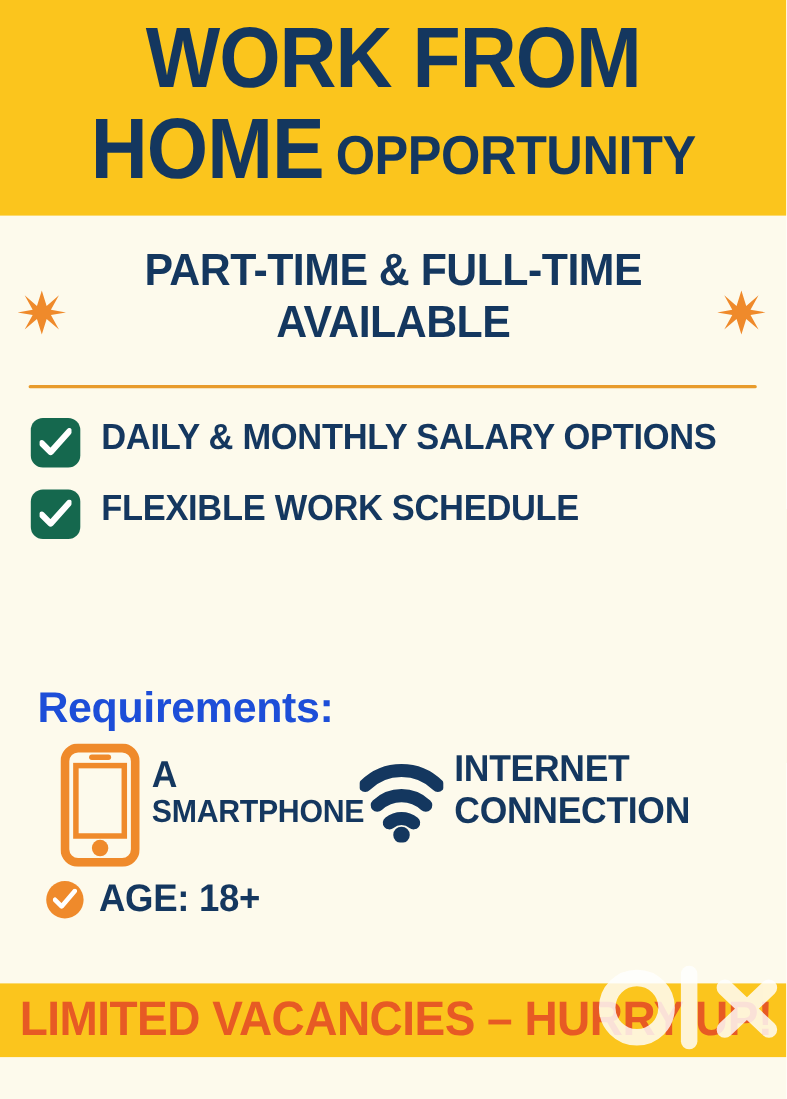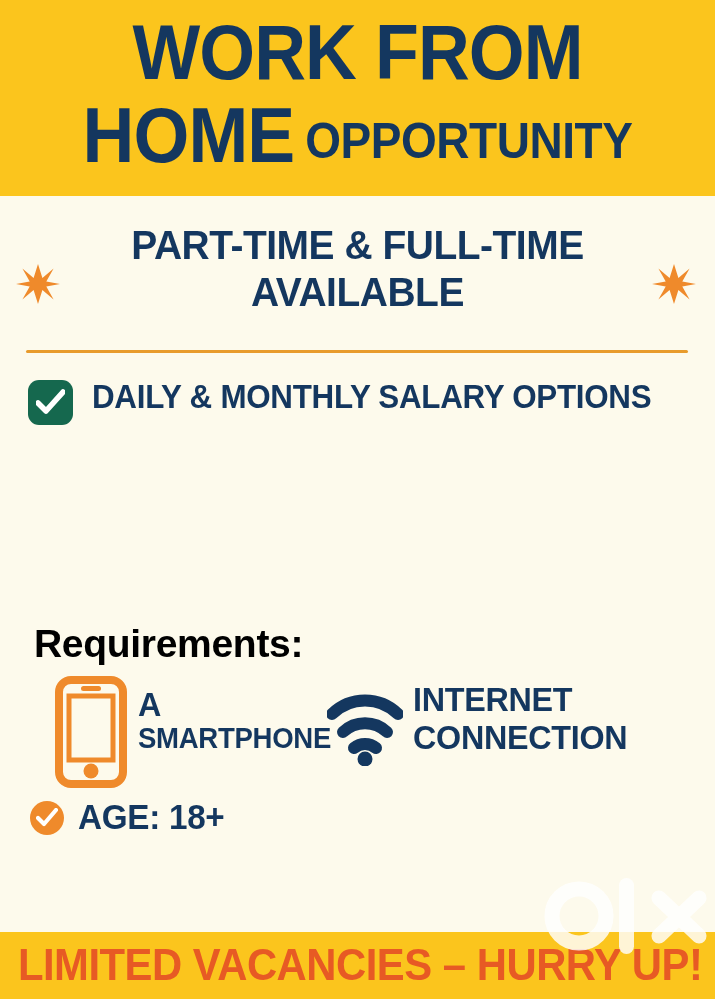--- a/index.html
+++ b/index.html
@@ -134,21 +134,21 @@
     transform: scaleX(0.95);
     transform-origin: left top;
     white-space: pre-line;
   }
 
   
   .req-title {
     position: absolute;
     left: 34px;
     top: 623px;
-    color: #000000;
+    color: #1d4ed8;
     font-family: "Liberation Sans Narrow", "Liberation Sans", sans-serif;
     font-weight: bold;
     font-size: 39px;
     line-height: 42px;
     letter-spacing: -0.3px;
   }
 
   .req-items {
     position: absolute;
     left: 55px;
@@ -190,21 +190,21 @@
     line-height: 38px;
     letter-spacing: -0.3px;
     transform: scaleX(0.95);
     transform-origin: left top;
   }
   .internet-text span { display: block; }
 
   
   .ocheck-list {
     position: absolute;
-    left: 30px;
+    left: 42px;
     top: 797px;
     width: 660px;
   }
   .ocheck-row {
     display: flex;
     align-items: flex-start;
     margin-bottom: 11px;
   }
   .ocheck-circle {
     flex: 0 0 auto;
@@ -225,21 +225,21 @@
     transform: scaleX(0.95);
     transform-origin: left top;
   }
   .ocheck-text .main { font-size: 35px; line-height: 40px; display: block; }
   .ocheck-text .sub  { font-size: 27px; line-height: 31px; display: block; }
 
   
   .footer-bar {
     position: absolute;
     left: 0;
-    top: 932px;
+    top: 894px;
     width: 715px;
     height: 67px;
     background: #FBC51D;
     overflow: hidden;
   }
   .footer-text {
     position: absolute;
     left: 0;
     top: 8px;
     width: 715px;
@@ -300,20 +300,28 @@
 
     <div class="check-row">
       <span class="check-box">
         <svg width="29" height="27" viewBox="0 0 29 27" aria-hidden="true">
           <path d="M2 14 L10 22 L27 3" fill="none" stroke="#FFFFFF" stroke-width="5.6" stroke-linecap="round" stroke-linejoin="round"></path>
         </svg>
       </span>
       <span class="check-label">DAILY &amp; MONTHLY SALARY OPTIONS</span>
     </div>
 
+    <div class="check-row">
+      <span class="check-box">
+        <svg width="29" height="27" viewBox="0 0 29 27" aria-hidden="true">
+          <path d="M2 14 L10 22 L27 3" fill="none" stroke="#FFFFFF" stroke-width="5.6" stroke-linecap="round" stroke-linejoin="round"></path>
+        </svg>
+      </span>
+      <span class="check-label">FLEXIBLE WORK SCHEDULE</span>
+    </div>
 
 
   </div>
 
   <div class="req-title">Requirements:</div>
 
   <div class="req-items">
 
     <span class="phone-icon">
       <svg width="72" height="112" viewBox="0 0 72 112" aria-hidden="true">

